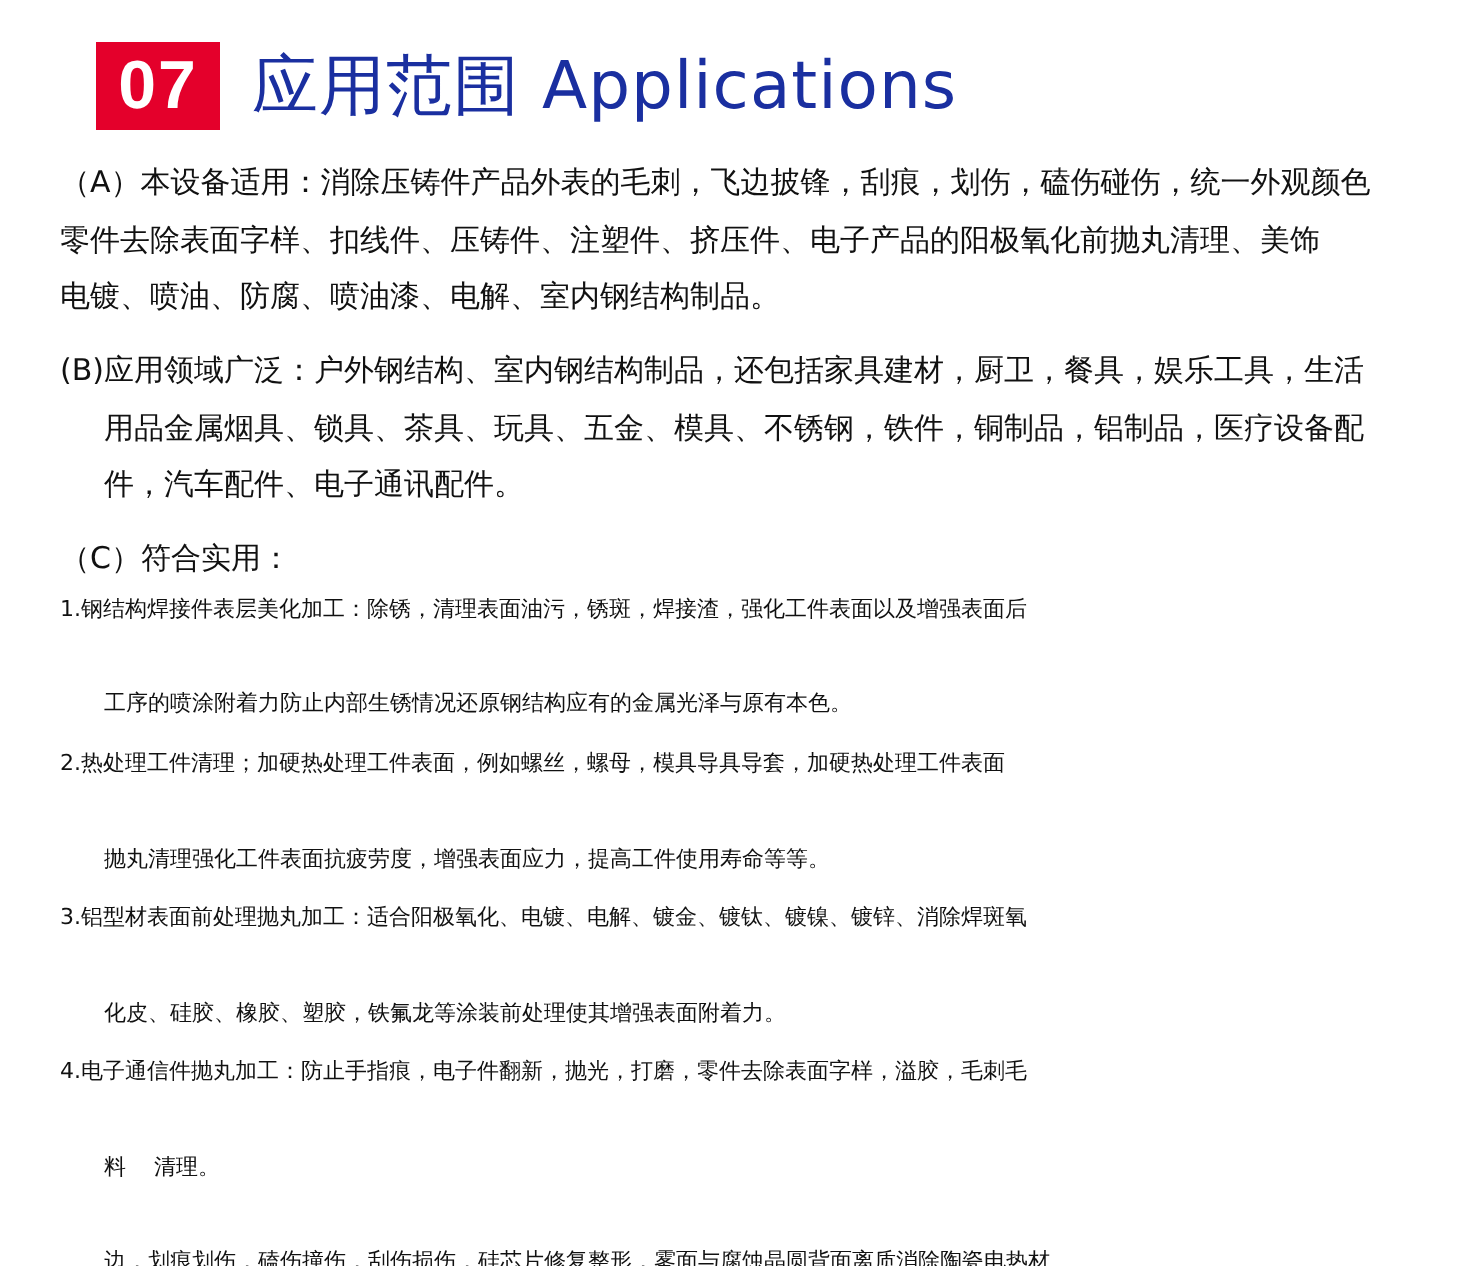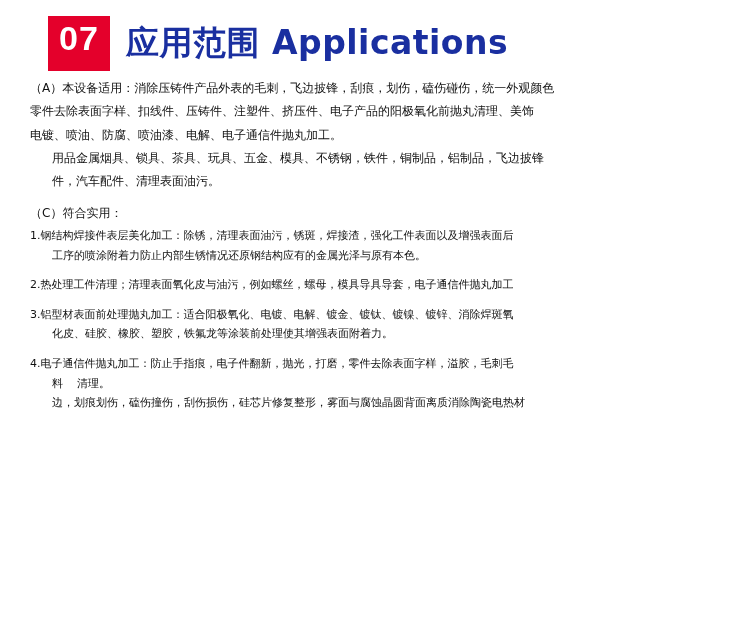--- a/index.html
+++ b/index.html
@@ -25,48 +25,48 @@
   .header {
     position: relative;
     height: 58px;
     margin: 14px 0 0 0;
     padding-left: 48px;
     display: flex;
     align-items: center;
   }
   .header-badge {
     width: 62px;
-    height: 55px;
+    height: 44px;
     background: #e4002b;
     color: #ffffff;
     font-size: 34px;
     font-weight: bold;
     line-height: 44px;
     text-align: center;
     letter-spacing: 1px;
     font-family: "Liberation Sans", sans-serif;
     flex: 0 0 auto;
   }
   .header-title {
     color: #1a2fa0;
     font-size: 33px;
-    font-weight: bold;
+    font-weight: normal;
     margin-left: 16px;
     white-space: nowrap;
     font-family: "DejaVu Sans", "Liberation Sans", sans-serif;
     letter-spacing: 0.5px;
   }
 
   
   .content {
     padding: 6px 28px 0 30px;
     box-sizing: border-box;
   }
   .para {
-    font-size: 12px;
+    font-size: 15px;
     line-height: 1.78;
     color: #111111;
     margin: 0 0 2px 0;
     text-align: justify;
   }
   .para.sub {
     padding-left: 22px;
     margin-top: 2px;
   }
   .para.gap-top {
@@ -75,58 +75,61 @@
   .list-item {
     font-size: 11px;
     line-height: 1.78;
     color: #111111;
     margin: 0 0 10px 0;
     text-align: justify;
   }
   .list-item .cont {
     display: block;
     padding-left: 22px;
+    margin-top: 28px;
   }
 </style>
 </head>
 <body>
 
 <div class="page">
 
   <div class="header">
     <div class="header-badge">07</div>
     <div class="header-title">应用范围 Applications</div>
   </div>
 
   <div class="content">
 
     <div>
       <p class="para">（A）本设备适用：消除压铸件产品外表的毛刺，飞边披锋，刮痕，划伤，磕伤碰伤，统一外观颜色</p>
       <p class="para">零件去除表面字样、扣线件、压铸件、注塑件、挤压件、电子产品的阳极氧化前抛丸清理、美饰</p>
-      <p class="para">电镀、喷油、防腐、喷油漆、电解、电子通信件抛丸加工。</p>
+      <p class="para">电镀、喷油、防腐、喷油漆、电解、室内钢结构制品。</p>
     </div>
 
     <div>
-      <p class="para sub">用品金属烟具、锁具、茶具、玩具、五金、模具、不锈钢，铁件，铜制品，铝制品，飞边披锋</p>
-      <p class="para sub">件，汽车配件、清理表面油污。</p>
+      <p class="para gap-top">(B)应用领域广泛：户外钢结构、室内钢结构制品，还包括家具建材，厨卫，餐具，娱乐工具，生活</p>
+      <p class="para sub">用品金属烟具、锁具、茶具、玩具、五金、模具、不锈钢，铁件，铜制品，铝制品，医疗设备配</p>
+      <p class="para sub">件，汽车配件、电子通讯配件。</p>
     </div>
 
     <div>
       <p class="para gap-top">（C）符合实用：</p>
     </div>
 
     <div>
 
       <div class="list-item gap-small">
         <span>1.</span><span>钢结构焊接件表层美化加工：除锈，清理表面油污，锈斑，焊接渣，强化工件表面以及增强表面后</span>
         <span class="cont">工序的喷涂附着力防止内部生锈情况还原钢结构应有的金属光泽与原有本色。</span>
       </div>
 
       <div class="list-item">
-        <span>2.</span><span>热处理工件清理；清理表面氧化皮与油污，例如螺丝，螺母，模具导具导套，电子通信件抛丸加工</span>
+        <span>2.</span><span>热处理工件清理；加硬热处理工件表面，例如螺丝，螺母，模具导具导套，加硬热处理工件表面</span>
+        <span class="cont">抛丸清理强化工件表面抗疲劳度，增强表面应力，提高工件使用寿命等等。</span>
       </div>
 
       <div class="list-item">
         <span>3.</span><span>铝型材表面前处理抛丸加工：适合阳极氧化、电镀、电解、镀金、镀钛、镀镍、镀锌、消除焊斑氧</span>
         <span class="cont">化皮、硅胶、橡胶、塑胶，铁氟龙等涂装前处理使其增强表面附着力。</span>
       </div>
 
       <div class="list-item">
         <span>4.</span><span>电子通信件抛丸加工：防止手指痕，电子件翻新，抛光，打磨，零件去除表面字样，溢胶，毛刺毛</span>
         <span class="cont"><span>料</span>&nbsp;&nbsp;&nbsp;&nbsp;<span>清理。</span></span>

